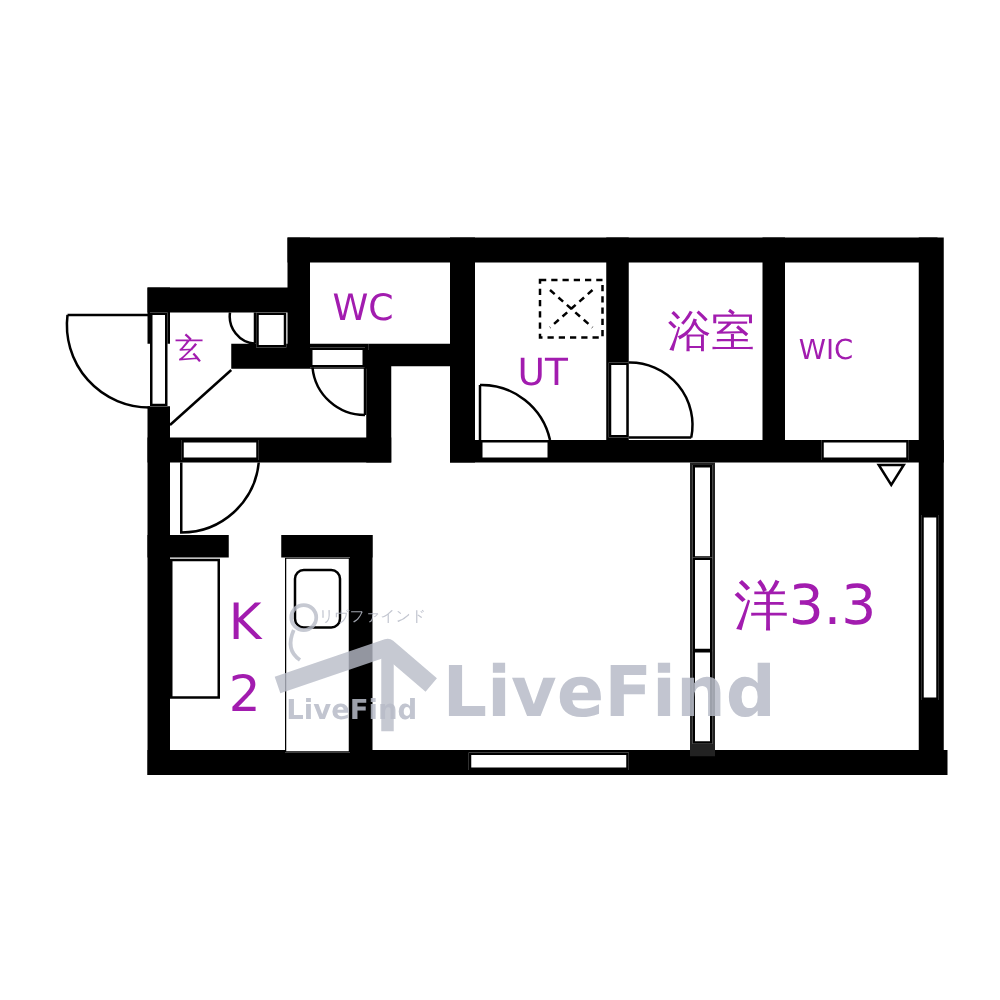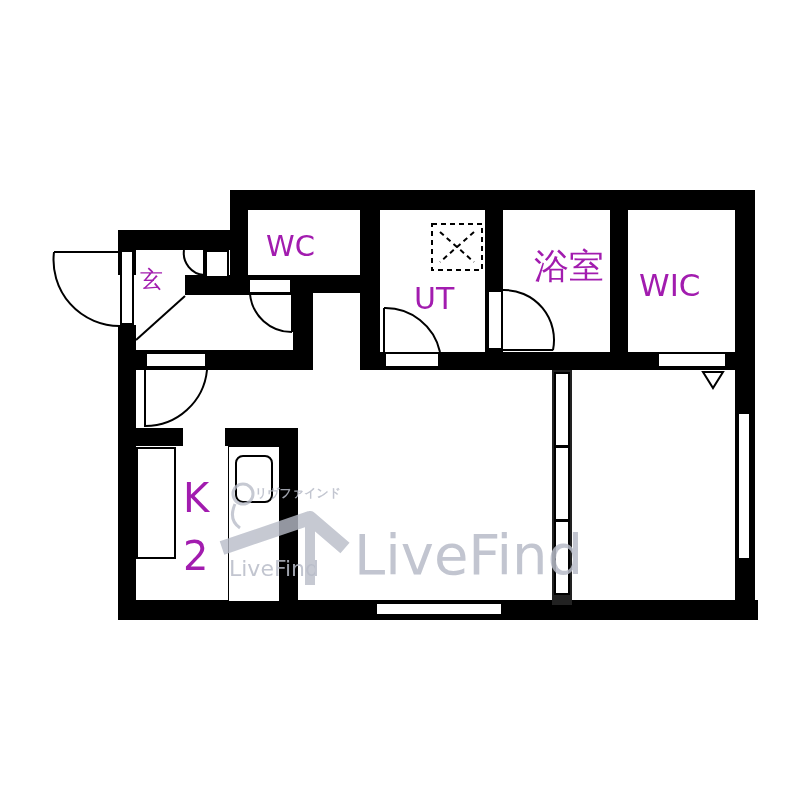--- a/index.html
+++ b/index.html
@@ -2,21 +2,21 @@
 <html><head>
 <meta charset="utf-8">
 <style>
   html, body { margin:0; padding:0; background:#ffffff; }
   body { width:800px; height:800px; position:relative; overflow:hidden; font-family:"Liberation Sans", sans-serif; }
   .plan { position:absolute; left:0; top:0; width:800px; height:800px; }
   .w { position:absolute; background:#000; }
   .win { position:absolute; background:#fff; border:2px solid #000; box-sizing:border-box; }
   .lbl { position:absolute; color:#a21caf; font-family:"DejaVu Sans", sans-serif; white-space:nowrap; line-height:1; }
   svg.ov { position:absolute; left:0; top:0; width:800px; height:800px; pointer-events:none; }
-  .wm { position:absolute; color:#b8bcc8; font-family:"DejaVu Sans", sans-serif; font-weight:normal; white-space:nowrap; line-height:1; opacity:0.85; }
+  .wm { position:absolute; color:#b8bcc8; font-family:"DejaVu Sans", sans-serif; font-weight:bold; white-space:nowrap; line-height:1; opacity:0.85; }
 </style>
 </head>
 <body>
 
 <div class="plan">
 
   <div class="w" style="left:230px;top:190px;width:520px;height:20px;"></div>
   <div class="w" style="left:118px;top:230px;width:130px;height:20px;"></div>
   <div class="w" style="left:118px;top:230px;width:18px;height:45px;"></div>
   <div class="w" style="left:118px;top:325px;width:18px;height:295px;"></div>
@@ -86,20 +86,21 @@
     <g fill="none" stroke="#b8bcc8" stroke-width="3" opacity="0.8">
       <circle cx="243" cy="494" r="10"></circle>
       <path d="M235 504 Q228 520 240 528"></path>
     </g>
   </svg>
 
   <div class="lbl" style="left:140px;top:268px;font-size:23px;">玄</div>
   <div class="lbl" style="left:266px;top:232px;font-size:29px;">WC</div>
   <div class="lbl" style="left:414px;top:284px;font-size:30px;">UT</div>
   <div class="lbl" style="left:534px;top:249px;font-size:35px;">浴室</div>
-  <div class="lbl" style="left:639px;top:270px;font-size:31px;">WIC</div>
+  <div class="lbl" style="left:639px;top:270px;font-size:22px;">WIC</div>
   <div class="lbl" style="left:183px;top:478px;font-size:40px;">K</div>
   <div class="lbl" style="left:183px;top:536px;font-size:40px;">2</div>
+  <div class="lbl" style="left:587px;top:463px;font-size:44px;">洋3.3</div>
 
-  <div class="wm" style="left:255px;top:487px;font-size:12px;font-weight:bold;">リヴファインド</div>
+  <div class="wm" style="left:255px;top:487px;font-size:12px;font-weight:normal;">リヴファインド</div>
   <div class="wm" style="left:229px;top:558px;font-size:22px;">LiveFind</div>
   <div class="wm" style="left:354px;top:527px;font-size:56px;">LiveFind</div>
 </div>
 
 </body></html>

